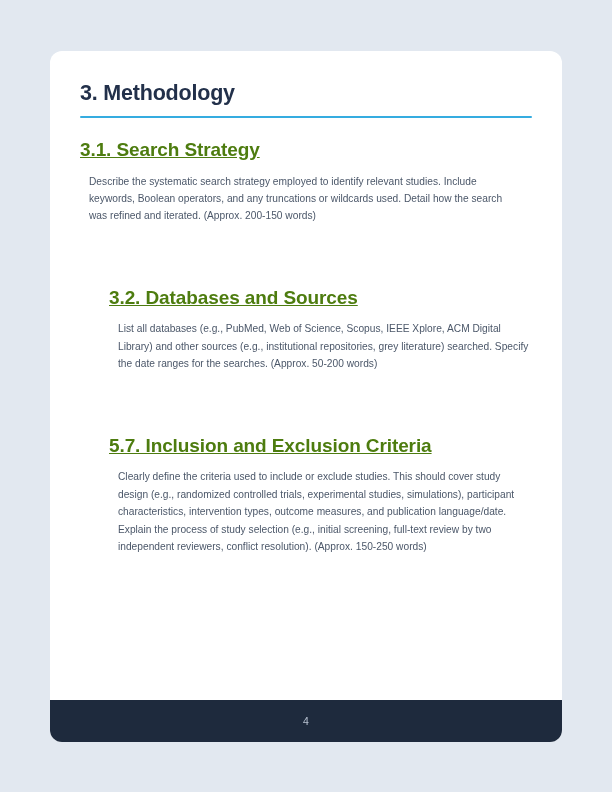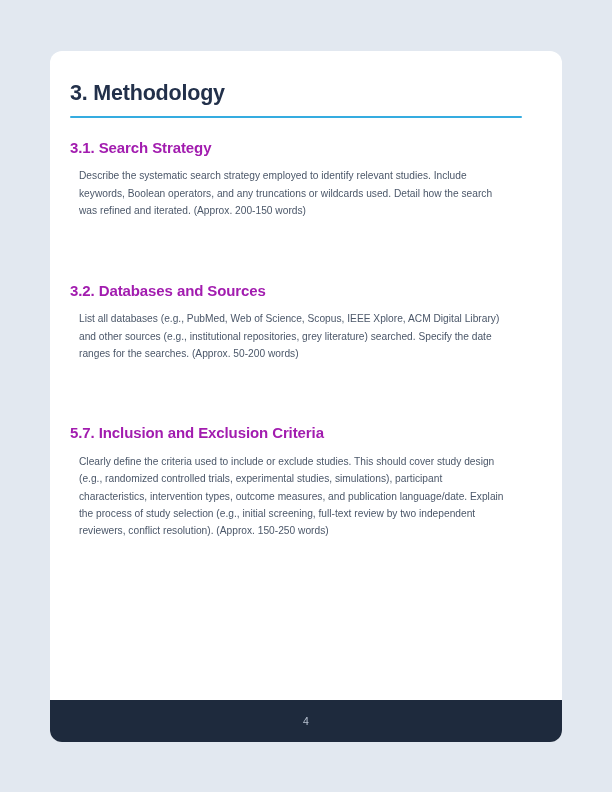--- a/index.html
+++ b/index.html
@@ -26,21 +26,21 @@
     width: 512px;
     height: 691px;
     background: #ffffff;
     border-radius: 12px;
     overflow: hidden;
     display: flex;
     flex-direction: column;
   }
   .doc-body {
     flex: 1 1 auto;
-    padding: 29px 30px 0 20px;
+    padding: 29px 30px 0 30px;
     box-sizing: border-box;
   }
   .page-title {
     font-size: 21.5px;
     font-weight: bold;
     color: #22304a;
     letter-spacing: -0.2px;
     margin: 0 0 9px 0;
     line-height: 1.25;
   }
@@ -49,28 +49,30 @@
     width: 452px;
     background: #35ace0;
     margin: 0 0 20px 0;
     border-radius: 1px;
   }
   .section {
     margin-bottom: 0;
   }
   .section + .section {
     margin-top: 61px;
+    margin-left: 29px;
   }
   .section-heading {
-    font-size: 15px;
+    font-size: 19px;
     font-weight: bold;
-    color: #a21caf;
+    color: #4d7c0f;
     margin: 0 0 10px 0;
     letter-spacing: -0.1px;
     line-height: 1.3;
+    text-decoration: underline;
   }
   .section-body {
     padding-left: 9px;
   }
   .para {
     font-size: 10.2px;
     line-height: 17.4px;
     color: #4b5769;
     margin: 0;
     max-width: 434px;

